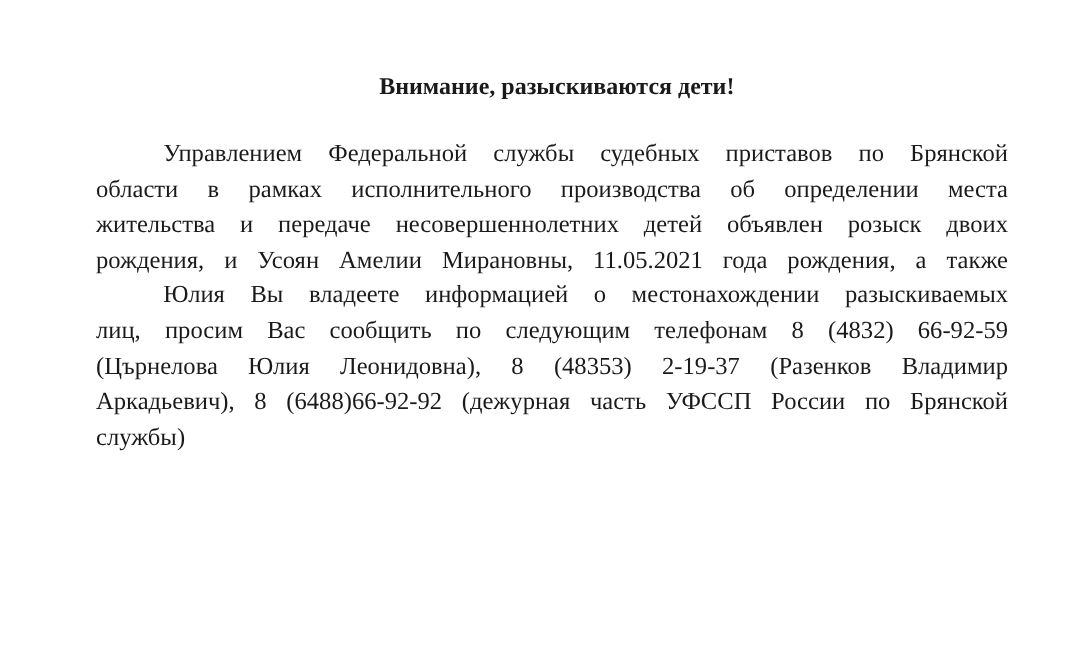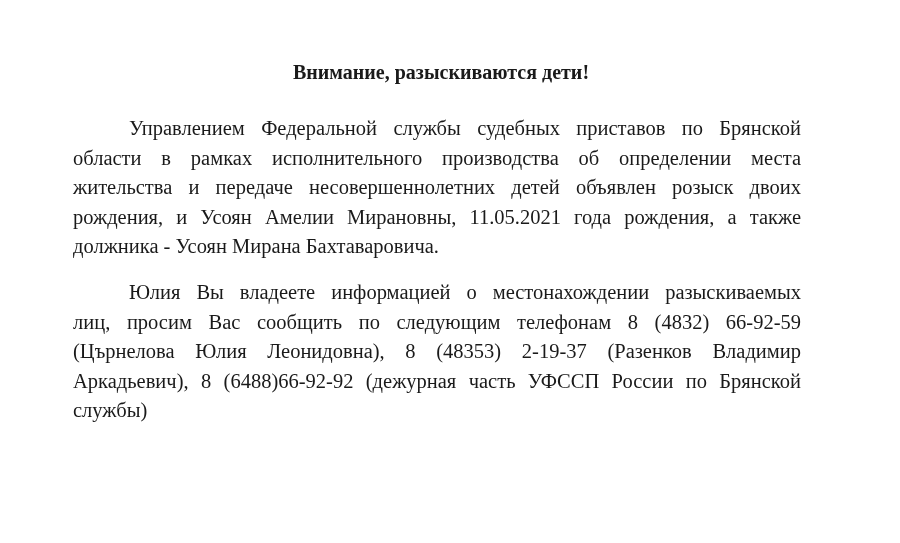--- a/index.html
+++ b/index.html
@@ -10,21 +10,21 @@
     body {
       width: 900px;
       height: 543px;
       overflow: hidden;
       position: relative;
       font-family: "Liberation Serif", "DejaVu Serif", serif;
       color: #1a1a1a;
     }
     .page {
       position: absolute;
-      left: 57px;
+      left: 80px;
       top: 58px;
       width: 760px;
     }
     .title {
       text-align: center;
       font-weight: bold;
       font-size: 20px;
       line-height: 28px;
       margin: 0 0 28px 0;
       padding-left: 8px;
@@ -37,35 +37,34 @@
     }
     .line.last {
       text-align-last: left;
     }
     .line.indent {
       padding-left: 56px;
     }
     .para-lines {
       font-size: 20.5px;
       line-height: 29.6px;
-      margin: 16px;
+      margin: 0;
     }
   </style>
 </head>
 <body>
 
 <div class="page">
   <div class="title">Внимание, разыскиваются дети!</div>
 
   <div class="para-lines">
     <span class="line indent">Управлением Федеральной службы судебных приставов по Брянской</span>
     <span class="line">области в рамках исполнительного производства об определении места</span>
     <span class="line">жительства и передаче несовершеннолетних детей объявлен розыск двоих</span>
     <span class="line">рождения, и Усоян Амелии Мирановны, 11.05.2021 года рождения, а также</span>
-    <span class="line last">должника  - Усоян Мирана Бахтаваровича.</span>
   </div>
 
   <div class="para-lines">
     <span class="line indent">Юлия Вы владеете информацией о местонахождении разыскиваемых</span>
     <span class="line">лиц, просим Вас сообщить по следующим телефонам  8 (4832) 66-92-59</span>
     <span class="line">(Църнелова Юлия Леонидовна), 8 (48353) 2-19-37 (Разенков Владимир</span>
     <span class="line">Аркадьевич), 8 (6488)66-92-92 (дежурная часть УФССП России по Брянской</span>
     <span class="line last">службы)</span>
   </div>
 </div>

